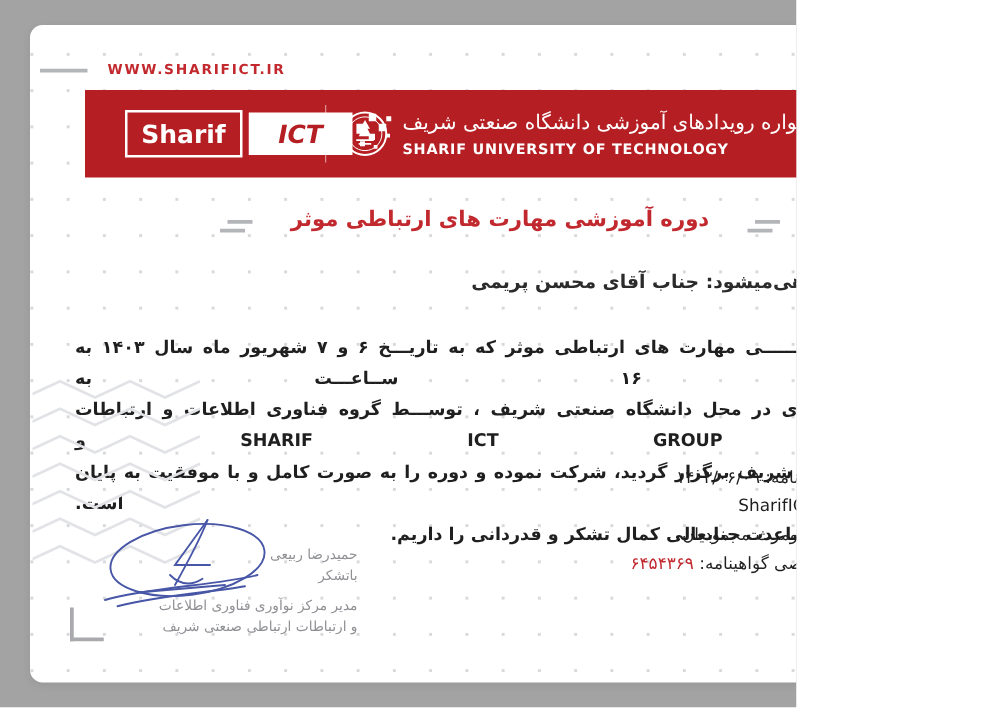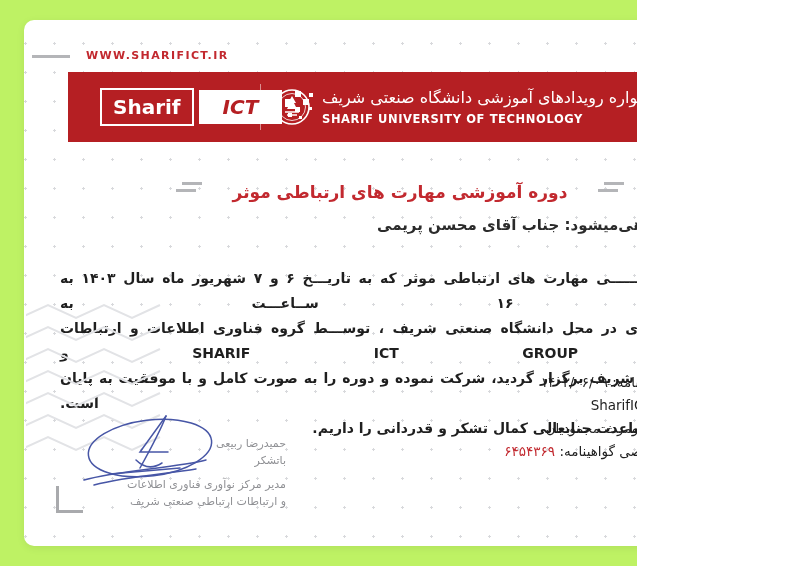--- a/index.html
+++ b/index.html
@@ -1,19 +1,19 @@
 <!DOCTYPE html>
 <html lang="fa"><head>
 <meta charset="utf-8">
 <style>
   * { margin:0; padding:0; box-sizing:border-box; }
   body { font-family:"DejaVu Sans", sans-serif; }
   .stage {
     position:relative; width:637px; height:566px;
-    background:#bef264; overflow:hidden;
+    background:#a3a3a3; overflow:hidden;
   }
   .card {
     position:absolute; left:24px; top:20px; width:752px; height:526px;
     background:#ffffff; border-radius:10px; overflow:hidden;
     box-shadow:0 2px 8px rgba(0,0,0,0.07);
   }
   .card::before {
     content:""; position:absolute; inset:0;
     background-image:radial-gradient(#d8d9dc 1.2px, transparent 1.4px);
     background-size:29px 29px; background-position:16px 9px;
@@ -49,22 +49,22 @@
   .bn-text .en { margin-top:5px; font-size:11.5px; font-weight:bold; letter-spacing:0.6px; }
   .cert-word {
     position:absolute; right:46px; top:10px; direction:rtl;
     color:#f2c324; font-size:33px; font-weight:bold; line-height:46px; letter-spacing:1px;
   }
   .px { position:absolute; }
   .px.red { background:#b51f23; }
   .px.white { background:#ffffff; }
 
   .title-row {
-    position:absolute; left:0; right:0; top:162px;
-    display:flex; justify-content:center; align-items:flex-start; gap:31px;
+    position:absolute; left:0; right:0; top:146px;
+    display:flex; justify-content:center; align-items:flex-end; gap:31px;
   }
   .title-text { color:#c2292f; font-size:17px; font-weight:bold; direction:rtl; }
   .dbl-dash { display:flex; flex-direction:column; gap:4px; }
   .dbl-dash span { width:20px; height:3px; background:#b4b5b8; display:block; }
   .dbl-dash span:first-child { margin-left:6px; }
 
   .recipient {
     position:absolute; right:30px; top:196px; direction:rtl;
     font-size:15px; font-weight:600; color:#2b2b2b;
   }

